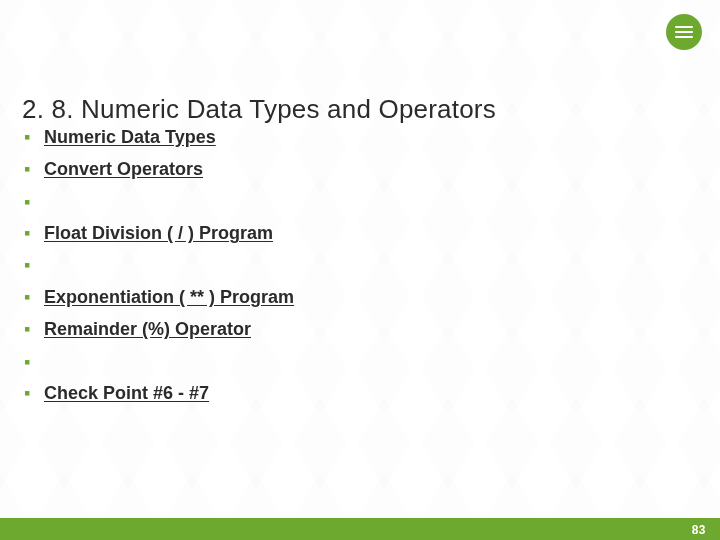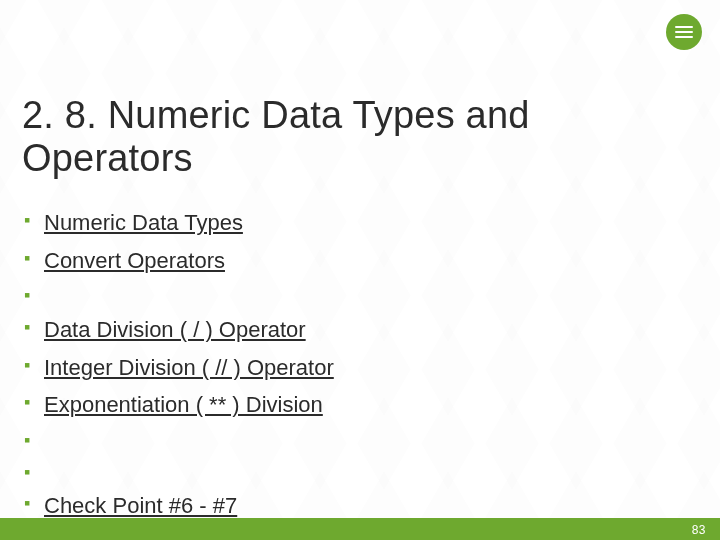--- a/index.html
+++ b/index.html
@@ -34,24 +34,23 @@
   }
   .menu-badge .bars span {
     display: block; height: 2px; background: #fff; border-radius: 1px;
   }
   .content {
     position: absolute;
     left: 22px; right: 22px; top: 94px;
   }
   h1.title {
     font-weight: 300;
-    font-size: 38px;
+    font-size: 26px;
     color: #2b2b2b;
     letter-spacing: 0.2px;
-    margin-bottom: 28px;
   }
   ul.topics {
     list-style: none;
     padding-left: 2px;
   }
   ul.topics li {
     display: flex;
     align-items: flex-start;
     margin-bottom: 8px;
     line-height: 1.35;
@@ -59,38 +58,38 @@
   ul.topics li .bullet {
     color: #6ea92f;
     font-size: 18px;
     width: 20px;
     flex: 0 0 20px;
     line-height: 1.2;
     padding-top: 2px;
   }
   ul.topics li a.link {
     color: #2b2b2b;
-    font-size: 22px;
-    font-weight: 400;
+    font-size: 18px;
+    font-weight: 700;
     text-decoration: underline;
     text-underline-offset: 2px;
     cursor: pointer;
   }
   .footer-bar {
     position: absolute;
     left: 0; right: 0; bottom: 0;
     height: 22px;
     background: #6ea92f;
   }
   .page-num {
     position: absolute;
     right: 14px; bottom: 3px;
     color: #ffffff;
     font-size: 12px;
-    font-weight: 400;
+    font-weight: 700;
     letter-spacing: 0.5px;
   }
 </style>
 </head>
 <body>
 
 <div class="bg"></div>
 
 <div class="menu-badge">
   <div class="bars">
@@ -109,32 +108,32 @@
     </li>
     <li>
       <span class="bullet">▪</span>
       <a class="link">Convert Operators</a>
     </li>
     <li>
       <span class="bullet">▪</span>
     </li>
     <li>
       <span class="bullet">▪</span>
-      <a class="link">Data Division ( / ) Operator</a>
+      <a class="link">Float Division ( / ) Program</a>
     </li>
     <li>
       <span class="bullet">▪</span>
-      <a class="link">Integer Division ( // ) Operator</a>
     </li>
     <li>
       <span class="bullet">▪</span>
-      <a class="link">Exponentiation ( ** ) Division</a>
+      <a class="link">Exponentiation ( ** ) Program</a>
     </li>
     <li>
       <span class="bullet">▪</span>
+      <a class="link">Remainder (%) Operator</a>
     </li>
     <li>
       <span class="bullet">▪</span>
     </li>
     <li>
       <span class="bullet">▪</span>
       <a class="link">Check Point #6 - #7</a>
     </li>
   </ul>
 </div>

